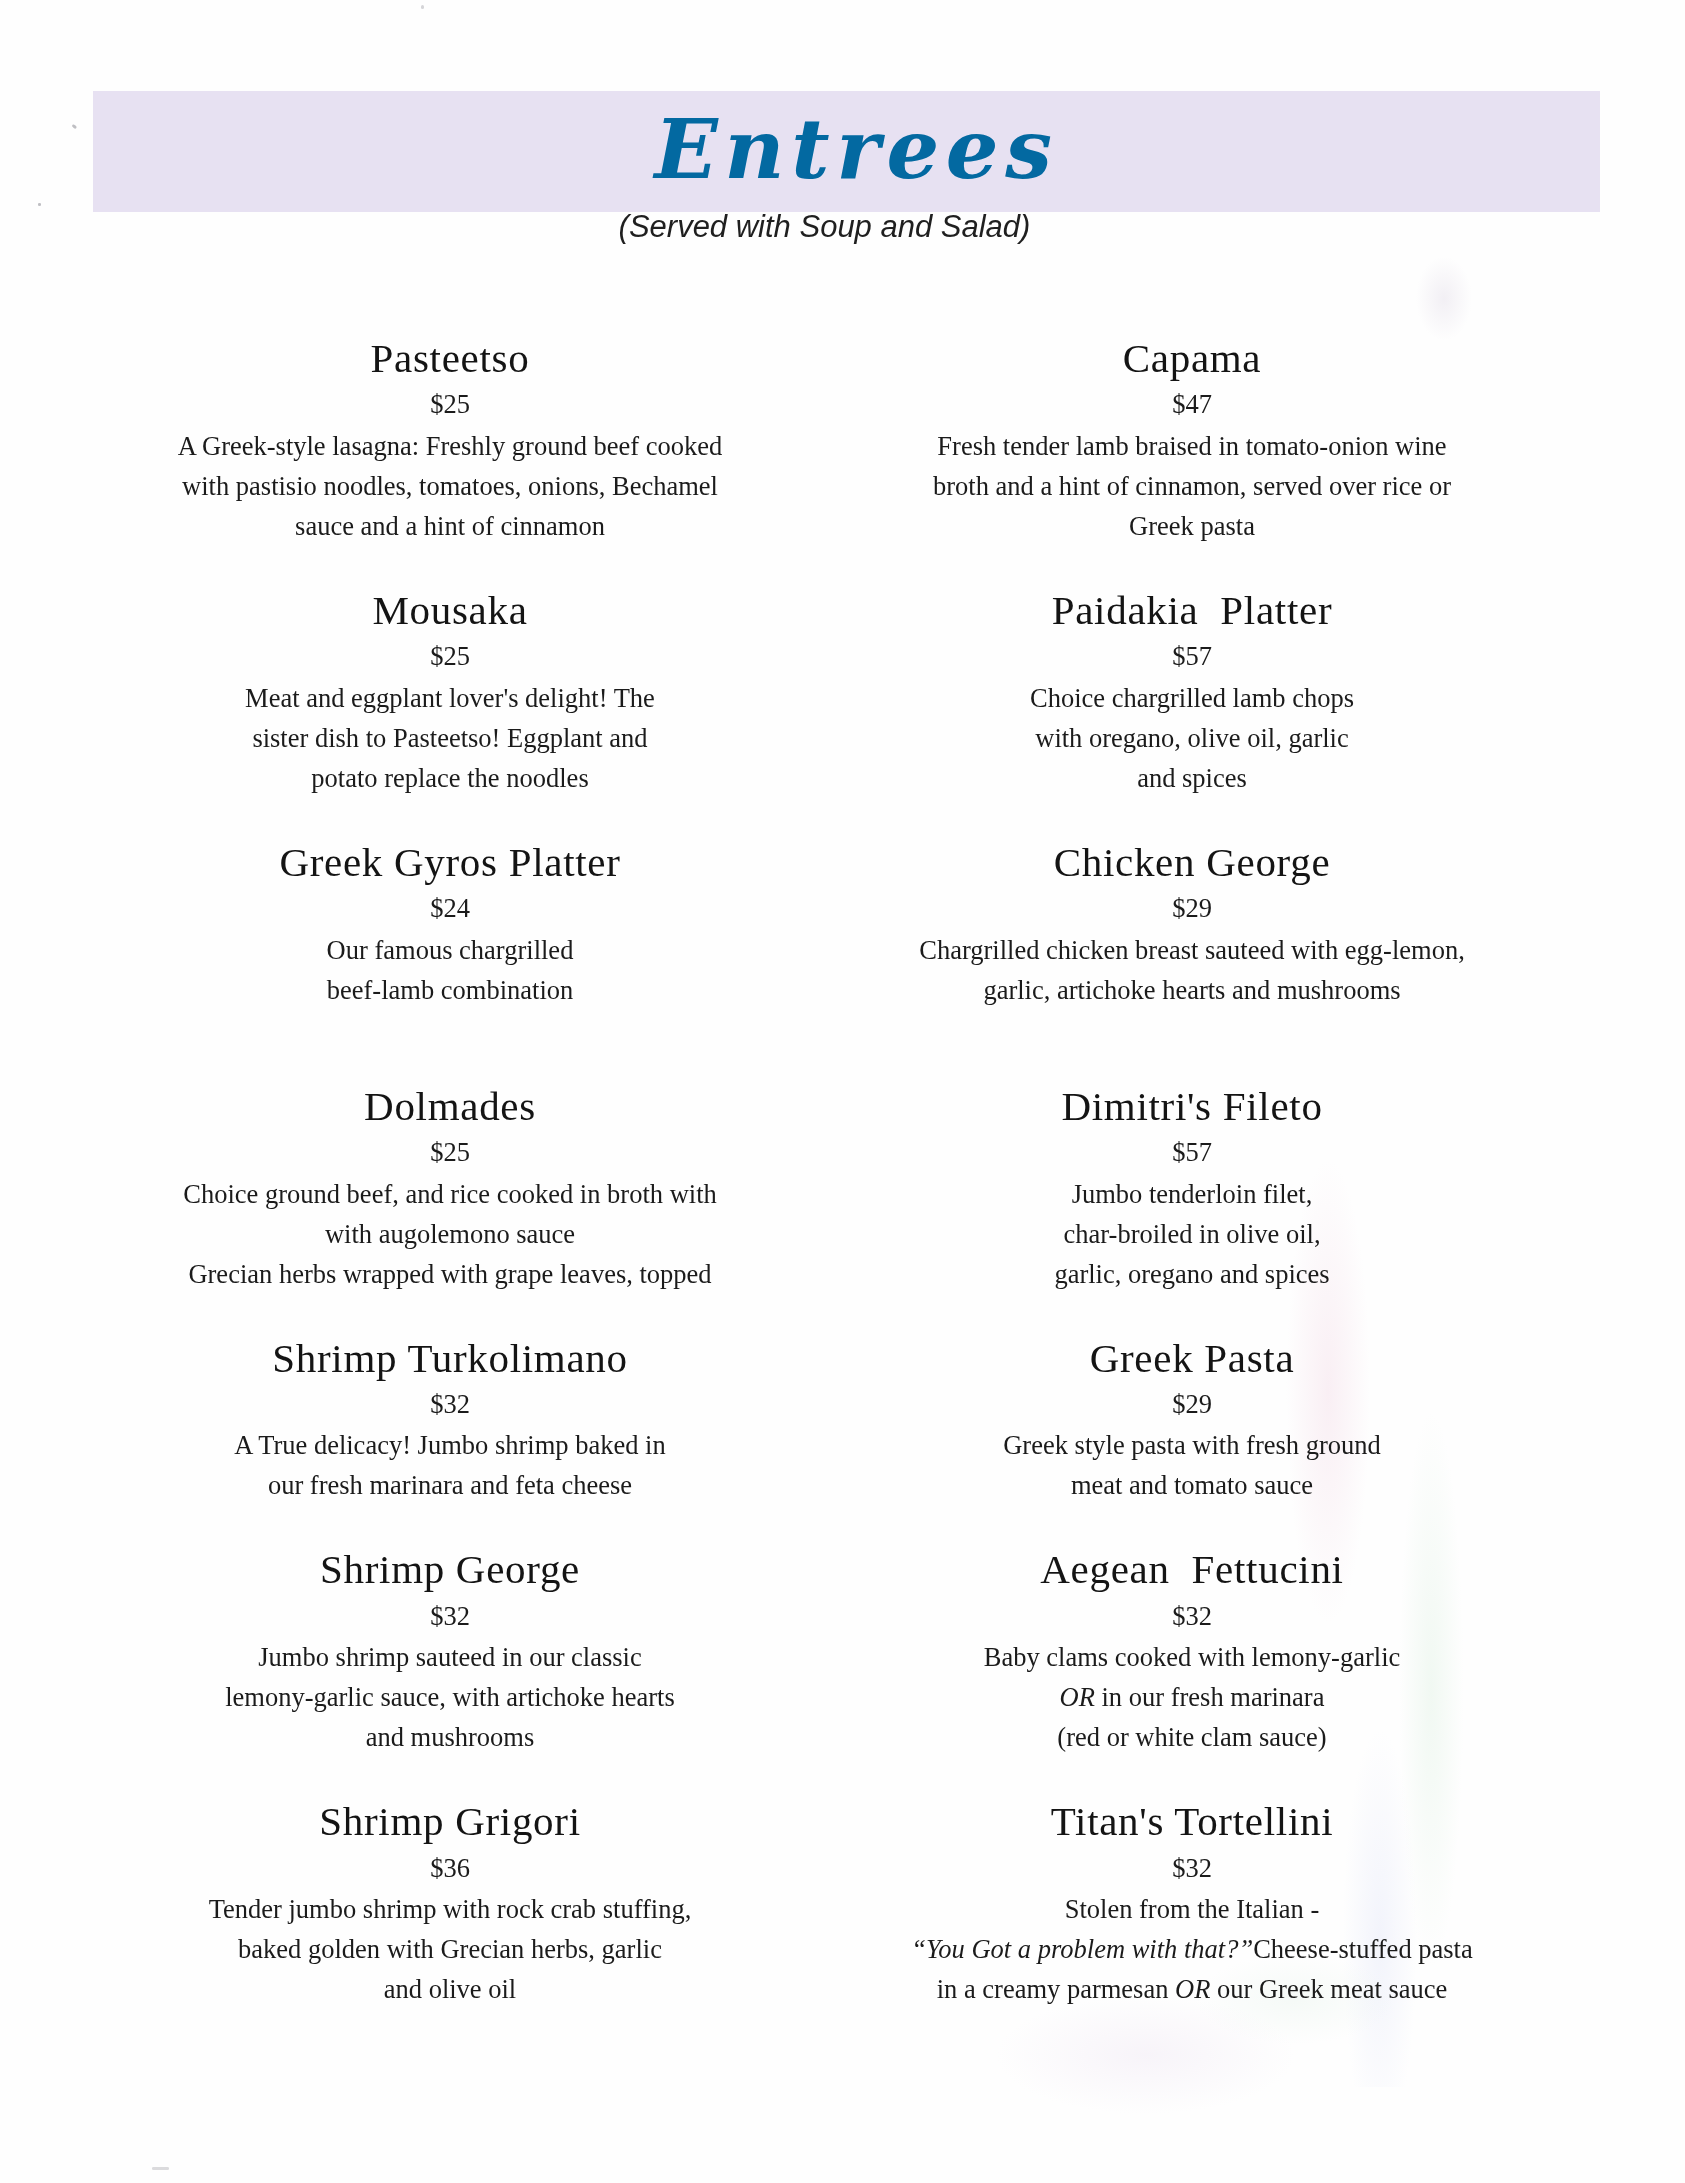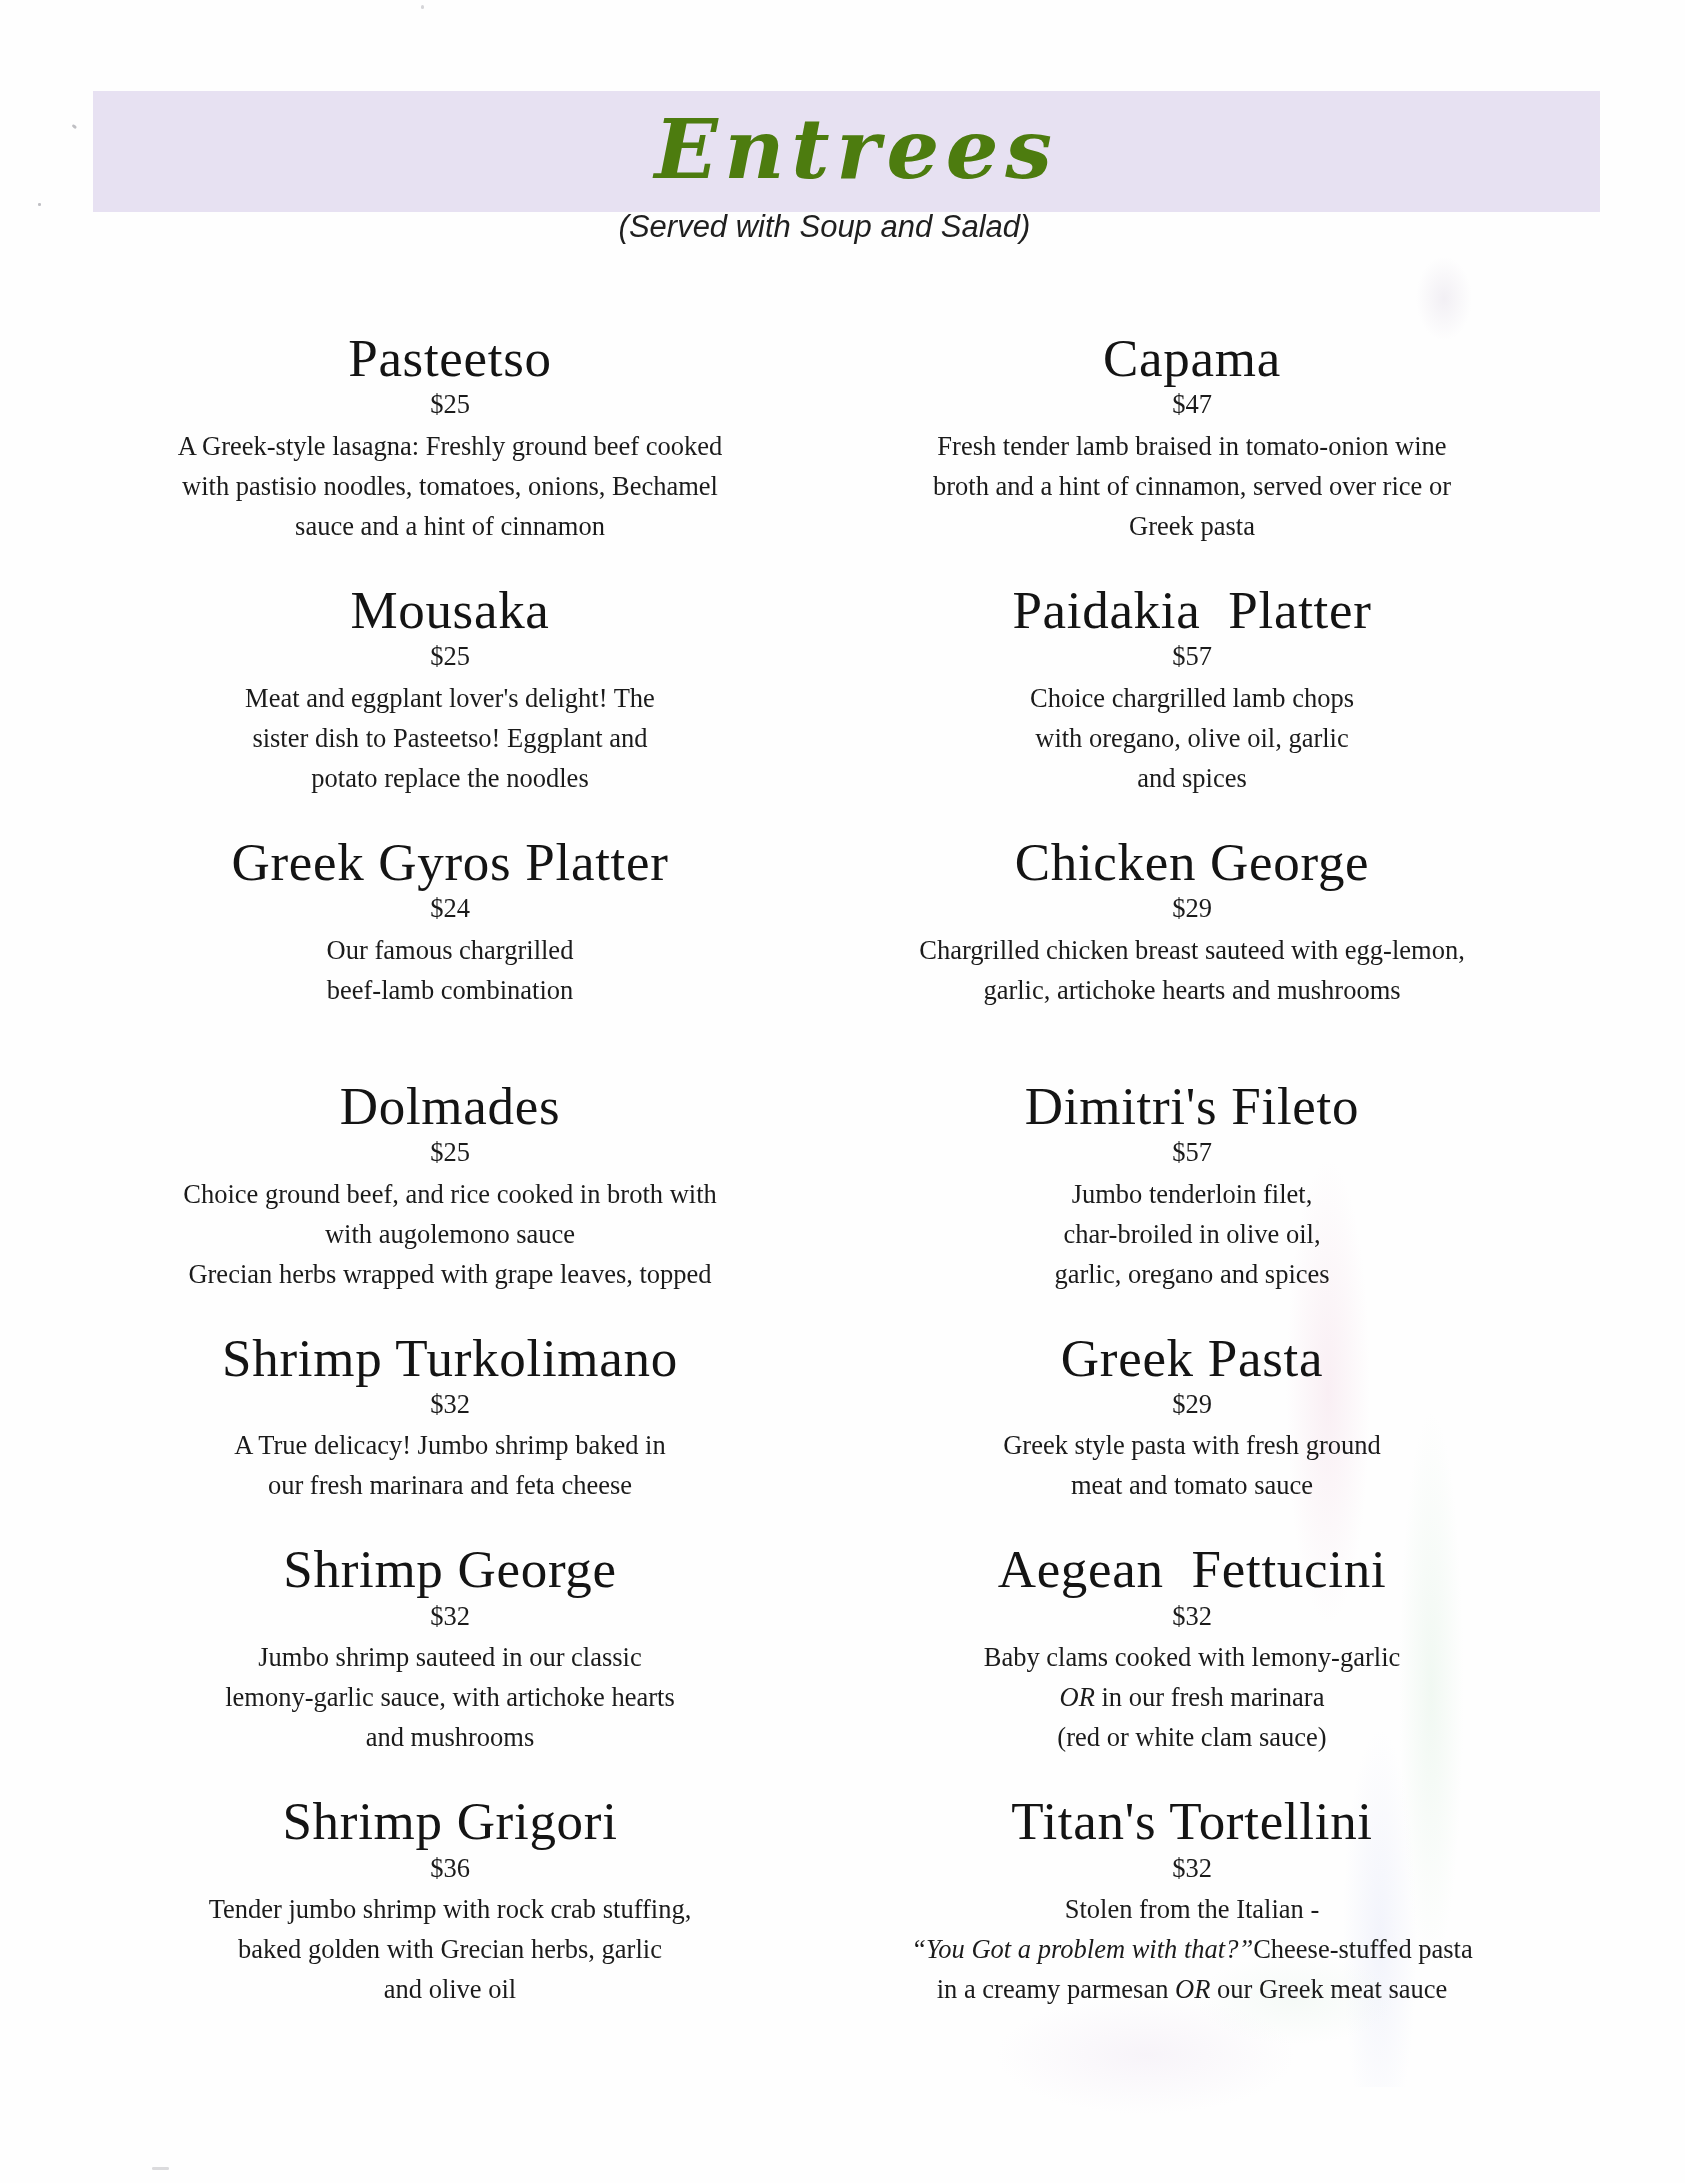--- a/index.html
+++ b/index.html
@@ -24,21 +24,21 @@
     display: flex;
     align-items: center;
     justify-content: center;
   }
   .entrees-title {
     font-family: "DejaVu Serif", serif;
     font-style: italic;
     font-weight: bold;
     font-size: 83px;
     letter-spacing: 6.6px;
-    color: #4d7c0f;
+    color: #0369a1;
     transform: translateY(-2.6px);
     margin-left: 20px;
   }
 
   .subtitle {
     position: absolute;
     top: 209px;
     left: 0;
     width: 1649px;
     text-align: center;
@@ -56,21 +56,21 @@
     width: 1484px;
     display: grid;
     grid-template-columns: 742px 742px;
   }
   .item {
     text-align: center;
     margin-bottom: 42px;
   }
   .item.row-gap { margin-top: 32px; text-align: center; }
   .item-name {
-    font-size: 53px;
+    font-size: 41px;
     line-height: 45px;
     letter-spacing: 0.7px;
     white-space: pre-wrap;
     color: #141414;
   }
   .item-price {
     font-size: 26.5px;
     line-height: 37px;
     margin-top: 5.3px;
   }

